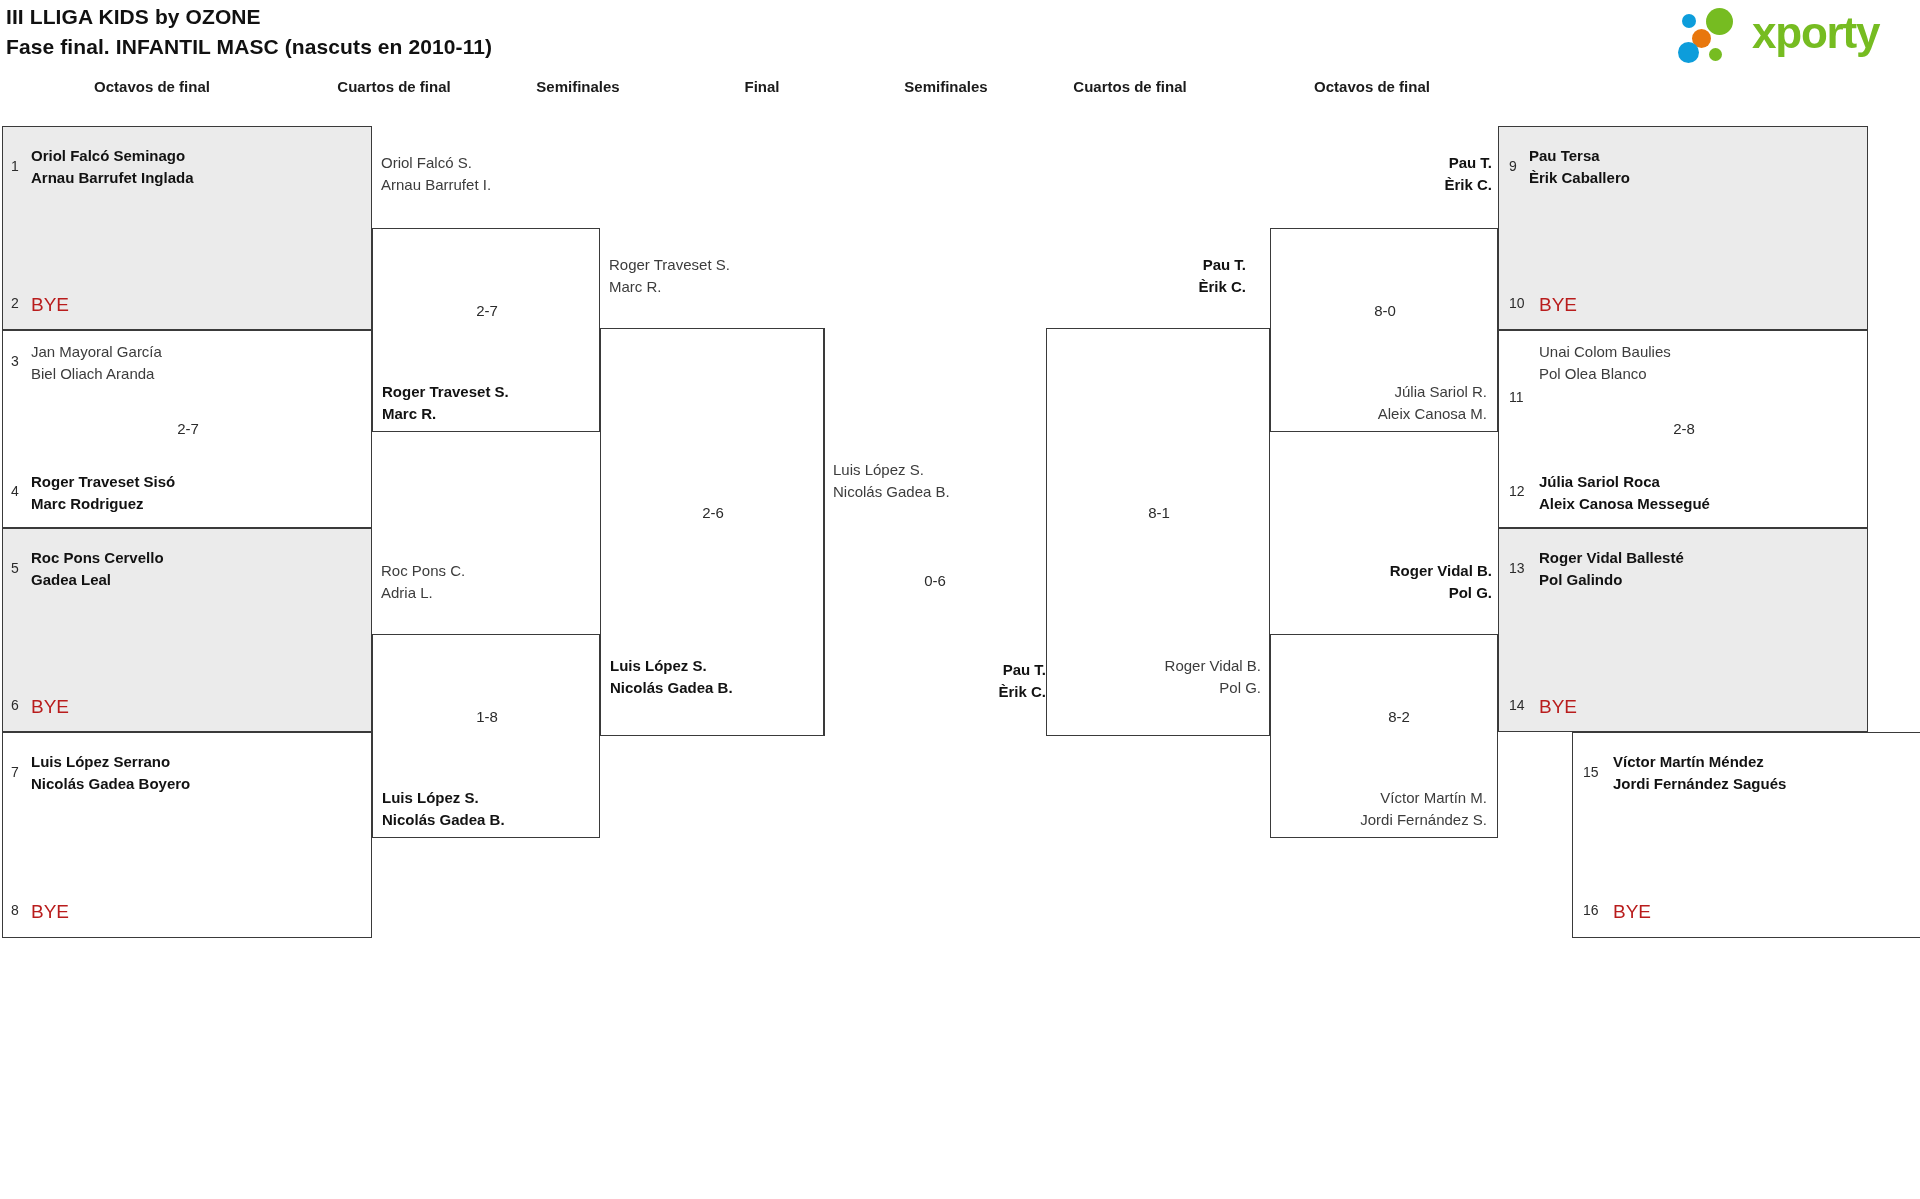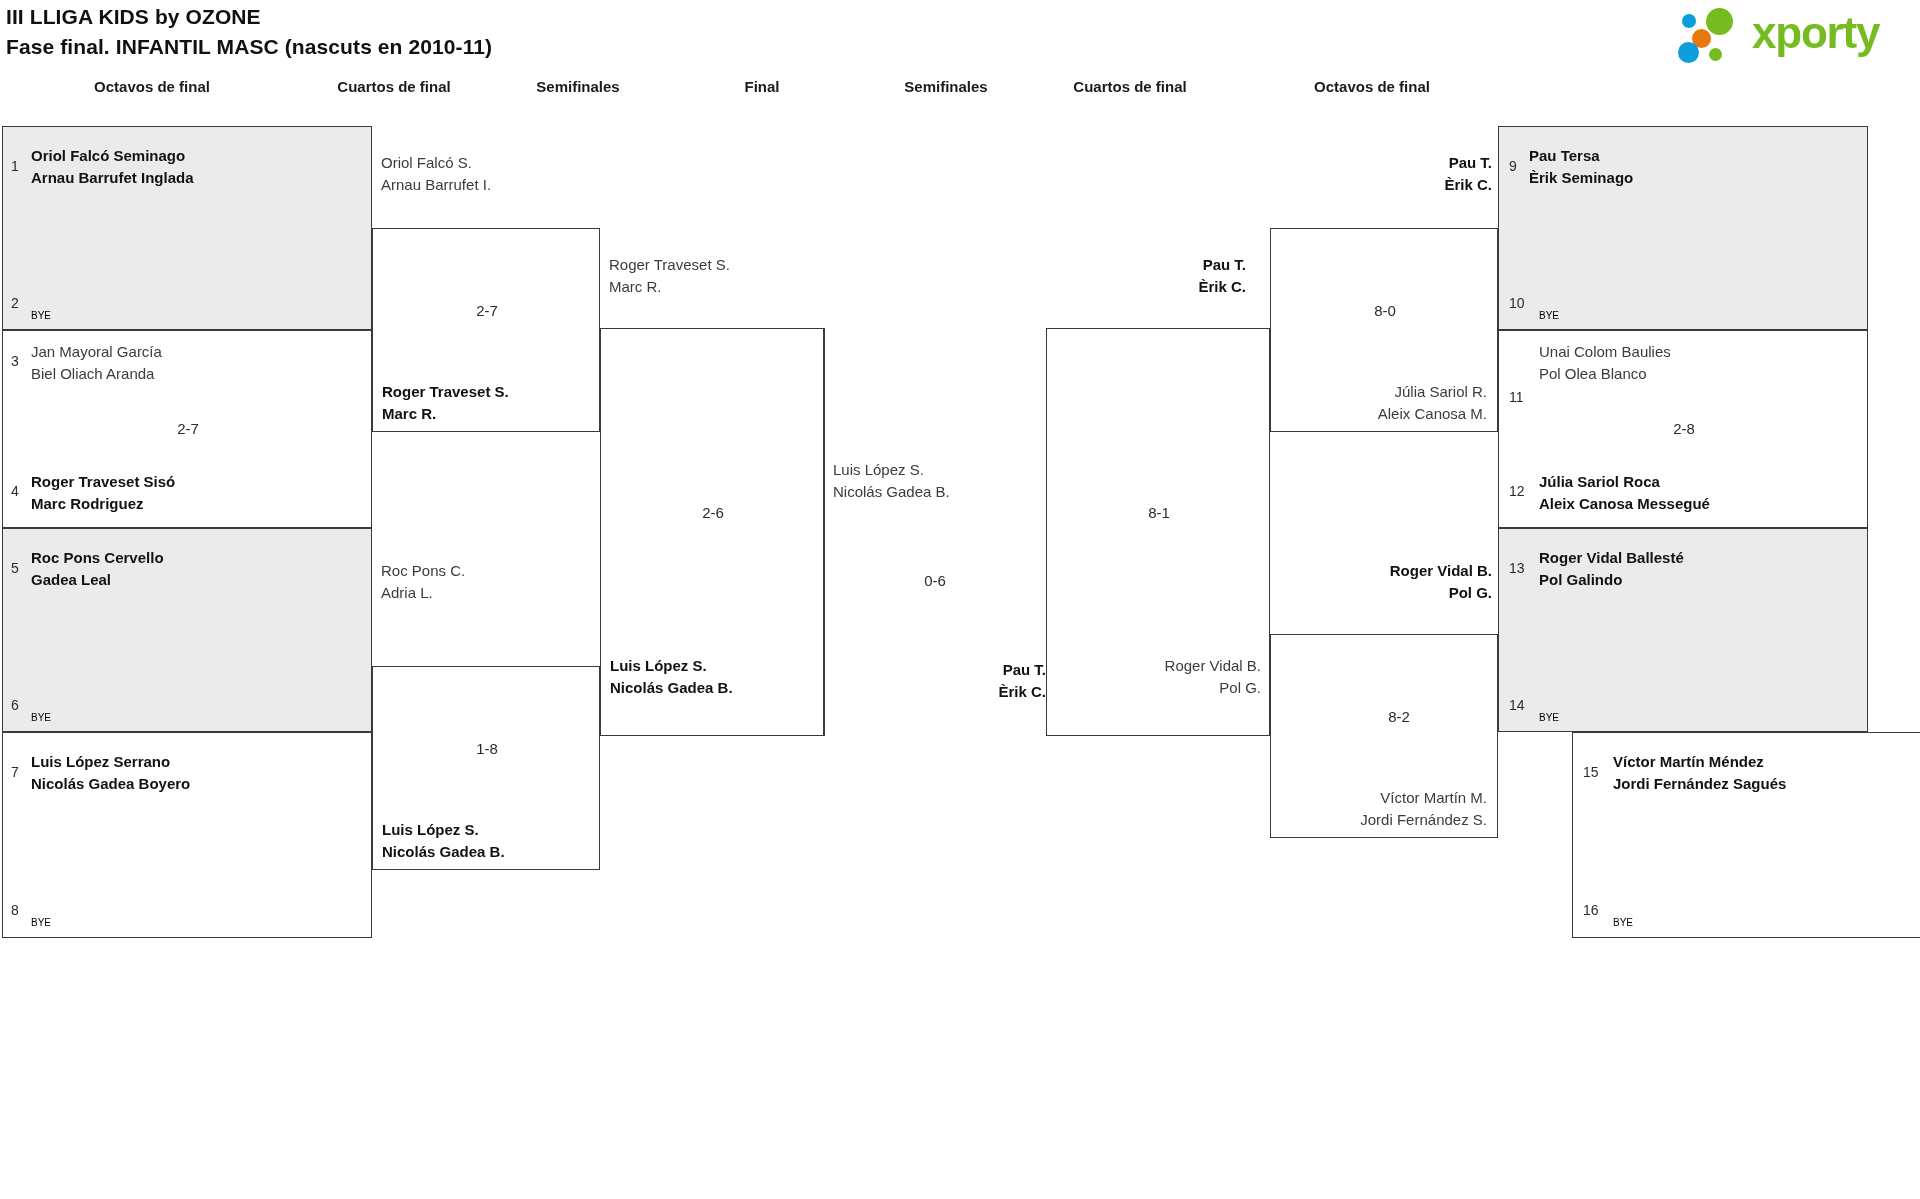--- a/index.html
+++ b/index.html
@@ -51,21 +51,21 @@
     position: absolute; font-size: 15px; line-height: 22px;
     white-space: nowrap;
   }
   .names.win { font-weight: bold; color: #121212; }
   .names.lose { font-weight: normal; color: #3c3c3c; }
   .names.right { text-align: right; }
   .score {
     position: absolute; font-size: 15px; color: #2b2b2b;
     text-align: center; white-space: nowrap;
   }
-  .bye { font-size: 10px; color: #000000; white-space: nowrap; position: absolute; margin-top: 16px; }
+  .bye { font-size: 19px; color: #b91c1c; white-space: nowrap; position: absolute; }
 </style>
 </head>
 <body>
 
 <div id="page">
 
   <div class="header">
     <div class="title-block">
       <div class="title-line">III LLIGA KIDS by OZONE</div>
       <div class="title-line">Fase final. INFANTIL MASC (nascuts en 2010-11)</div>
@@ -146,21 +146,21 @@
       <div class="names win" style="left:9px; top:152px;">
         <span>Roger Traveset S.</span><br>
         <span>Marc R.</span>
       </div>
     </div>
 
     <div class="names lose" style="left:381px; top:560px;">
       <span>Roc Pons C.</span><br>
       <span>Adria L.</span>
     </div>
-    <div class="box" style="left:372px; top:634px; width:228px; height:204px;margin-top:32px;">
+    <div class="box" style="left:372px; top:634px; width:228px; height:204px;">
       <div class="score" style="left:0px; top:73px; width:228px;">1-8</div>
       <div class="names win" style="left:9px; top:152px;">
         <span>Luis López S.</span><br>
         <span>Nicolás Gadea B.</span>
       </div>
     </div>
 
     <div class="names lose" style="left:609px; top:254px;">
       <span>Roger Traveset S.</span><br>
       <span>Marc R.</span>
@@ -219,21 +219,21 @@
       <div class="names lose right" style="left:8px; top:152px; width:208px;">
         <span>Víctor Martín M.</span><br>
         <span>Jordi Fernández S.</span>
       </div>
     </div>
 
     <div class="box shaded" style="left:1498px; top:126px; width:370px; height:204px;">
       <div class="seed-num" style="left:10px; top:31px;">9</div>
       <div class="names win" style="left:30px; top:18px;">
         <span>Pau Tersa</span><br>
-        <span>Èrik Seminago</span>
+        <span>Èrik Caballero</span>
       </div>
       <div class="seed-num" style="left:10px; top:168px;">10</div>
       <div class="bye" style="left:40px; top:167px;">BYE</div>
     </div>
 
     <div class="box" style="left:1498px; top:330px; width:370px; height:198px;">
       <div class="seed-num" style="left:10px; top:22px;margin-top:36px;">11</div>
       <div class="names lose" style="left:40px; top:10px;">
         <span>Unai Colom Baulies</span><br>
         <span>Pol Olea Blanco</span>

